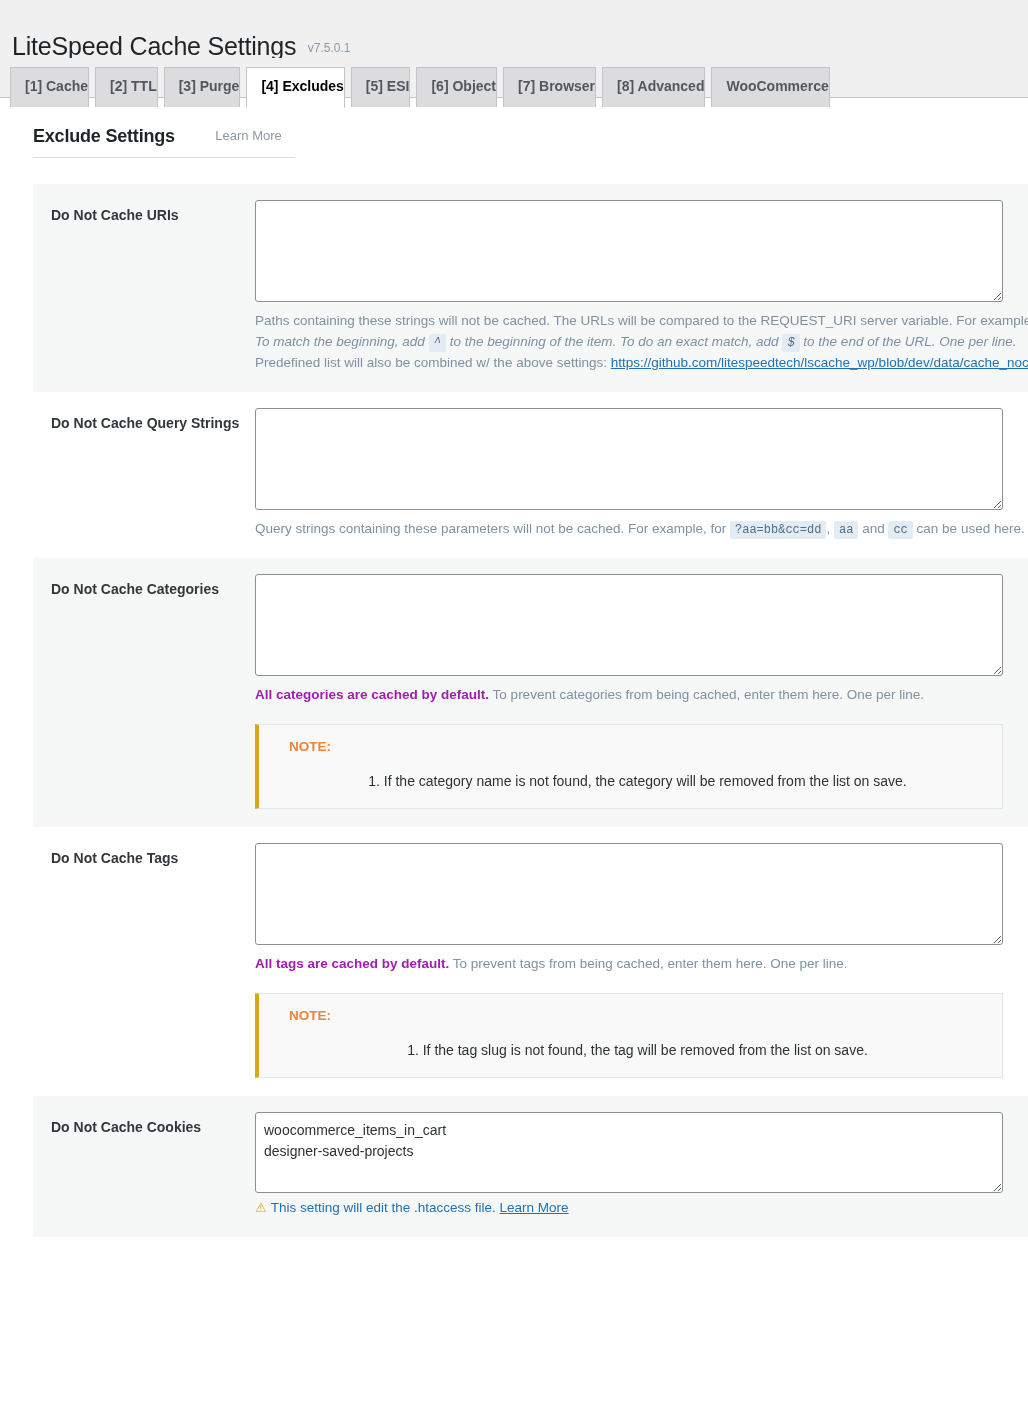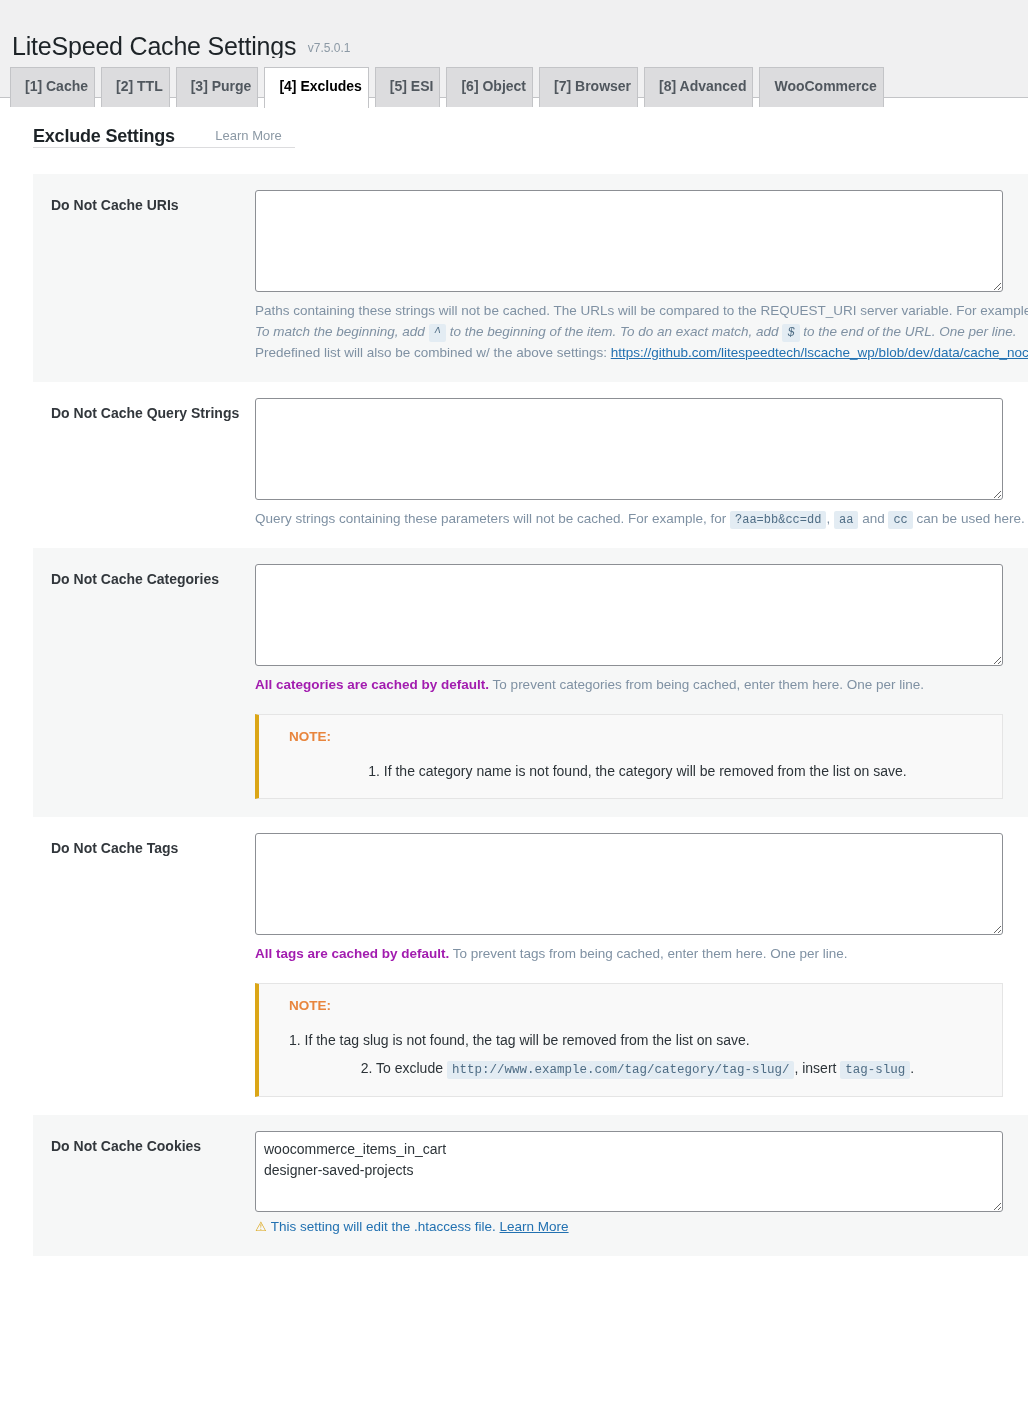--- a/index.html
+++ b/index.html
@@ -48,21 +48,21 @@
   }
   .tab {
     display: inline-block;
     font-family: "Liberation Sans", sans-serif;
     font-size: 14px;
     font-weight: bold;
     color: #50575e;
     background: #dcdcde;
     border: 1px solid #c3c4c7;
     border-bottom: none;
-    padding: 9px 6px 10px 14px;
+    padding: 9px 0 10px 14px;
     margin-right: 6px;
     line-height: 1.4;
     position: relative;
     top: 9px;
     cursor: pointer;
     text-decoration: none;
   }
   .tab.active {
     background: #ffffff;
     color: #000000;
@@ -84,20 +84,21 @@
     min-height: 1340px;
     padding: 0 0 0 0;
     border-left: 1px solid transparent;
   }
   .panel-inner { padding: 28px 0 0 0; }
 
   .section-heading-wrap {
     margin: 0 0 26px 32px;
     width: 262px;
     border-bottom: 1px solid #dcdcde;
+    padding-bottom: 10px;
   }
   .section-heading {
     display: inline-block;
     font-size: 18px;
     font-weight: bold;
     color: #1d2327;
     letter-spacing: -0.2px;
   }
   .section-learn-more {
     display: inline-block;
@@ -291,25 +292,20 @@
         <textarea class="ls-textarea h-tall" style=""></textarea>
         <div class="desc">
           <span class="ln">
             <span class="bold">All tags are cached by default.</span>
             <span>To prevent tags from being cached, enter them here. One per line.</span>
           </span>
         </div>
         <div class="note-box">
           <div class="note-title">NOTE:</div>
           <div class="note-item">1. If the tag slug is not found, the tag will be removed from the list on save.</div>
-          <div class="note-item">
-            <span>2. To exclude</span>
-            <code class="chip">http://www.example.com/tag/category/tag-slug/</code><span>, insert</span>
-            <code class="chip">tag-slug</code><span>.</span>
-          </div>
         </div>
       </div>
     </div>
 
     <div class="row striped">
       <div class="row-label">Do Not Cache Cookies</div>
       <div class="row-field">
         <textarea class="ls-textarea h-cookie" style="">woocommerce_items_in_cart
 designer-saved-projects</textarea>
         <div class="warn-line">

